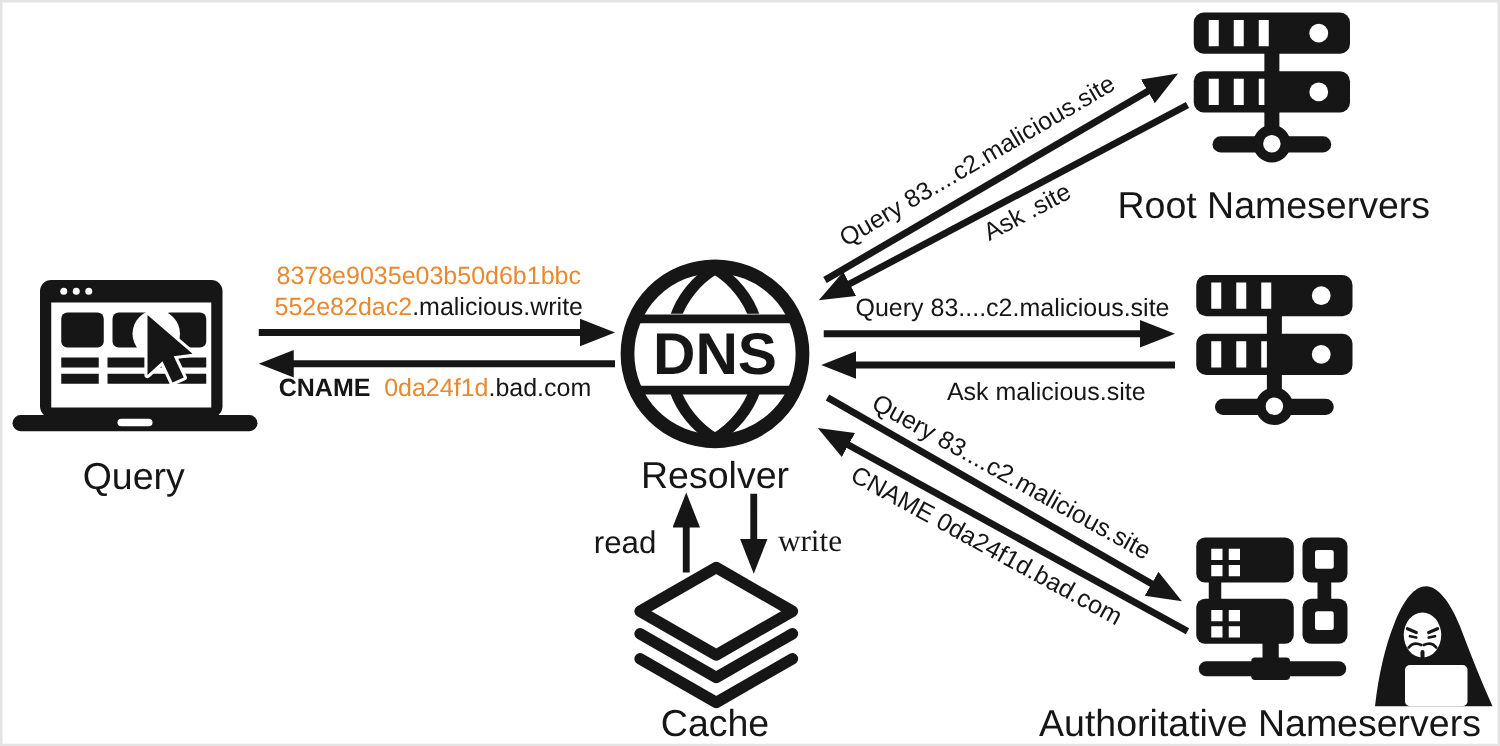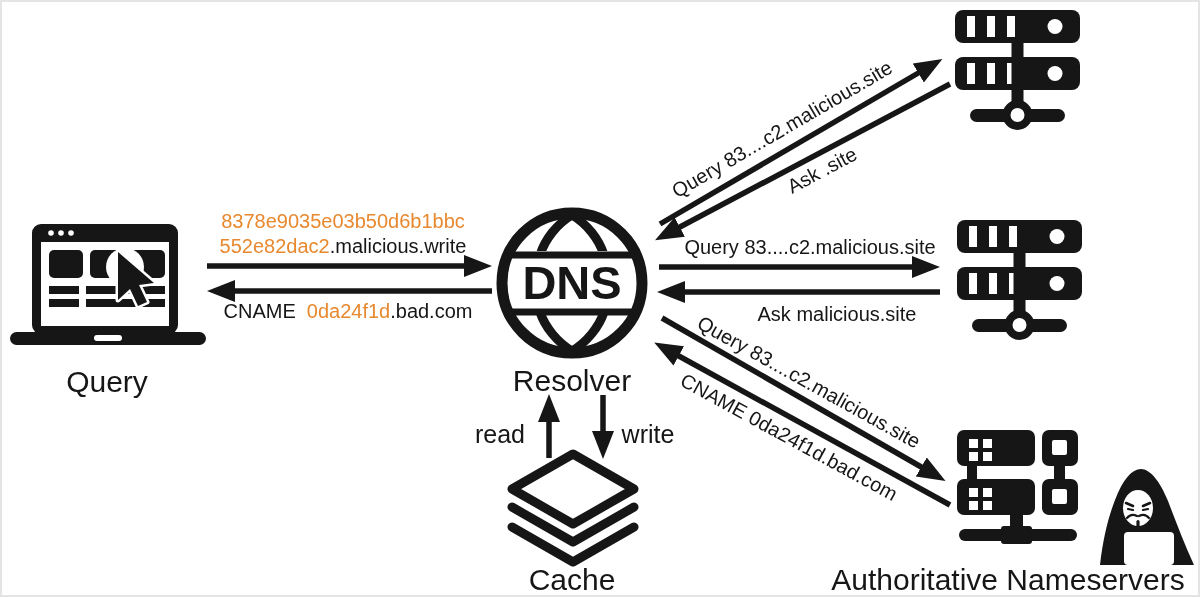--- a/index.html
+++ b/index.html
@@ -144,32 +144,33 @@
       <path d="M510,525 L571,560 L632,525" fill="none" stroke="#161616" stroke-width="9" stroke-linecap="round" stroke-linejoin="round"></path>
     </g>
   </svg>
 
   <div class="lbl two-line" style="left:341px;top:232px;">
     <div class="line accent">8378e9035e03b50d6b1bbc</div>
     <div class="line"><span class="accent">552e82dac2</span><span>.malicious.write</span></div>
   </div>
 
   <div class="lbl" style="left:346px;top:309px;">
-    <span style="margin-right:11px;">CNAME</span><span class="accent">0da24f1d</span><span>.bad.com</span>
+    <span style="margin-right:11px;font-weight:bold;">CNAME</span><span class="accent">0da24f1d</span><span>.bad.com</span>
   </div>
 
   <div class="lbl rot-n30" style="left:780px;top:127px;">Query 83....c2.malicious.site</div>
   <div class="lbl rot-n28" style="left:820px;top:168px;">Ask .site</div>
 
   <div class="lbl" style="left:808px;top:245px;">Query 83....c2.malicious.site</div>
   <div class="lbl" style="left:835px;top:312px;">Ask malicious.site</div>
 
   <div class="lbl rot-p29" style="left:807px;top:380px;">Query 83....c2.malicious.site</div>
   <div class="lbl rot-p286" style="left:787px;top:435px;">CNAME 0da24f1d.bad.com</div>
 
   <div class="lbl rw" style="left:498px;top:432px;">read</div>
-  <div class="lbl rw" style="left:646px;top:432px;">write</div>
+  <div class="lbl rw" style="left:646px;top:432px;font-family:Liberation Serif, serif;">write</div>
 
   <div class="lbl node-lbl" style="left:105px;top:380px;">Query</div>
   <div class="lbl node-lbl" style="left:570px;top:379px;text-align:center;">Resolver</div>
+  <div class="lbl node-lbl" style="left:1017px;top:163px;">Root Nameservers</div>
   <div class="lbl node-lbl" style="left:570px;top:578px;">Cache</div>
   <div class="lbl node-lbl" style="left:1006px;top:578px;">Authoritative Nameservers</div>
 </div>
 
 </body></html>

